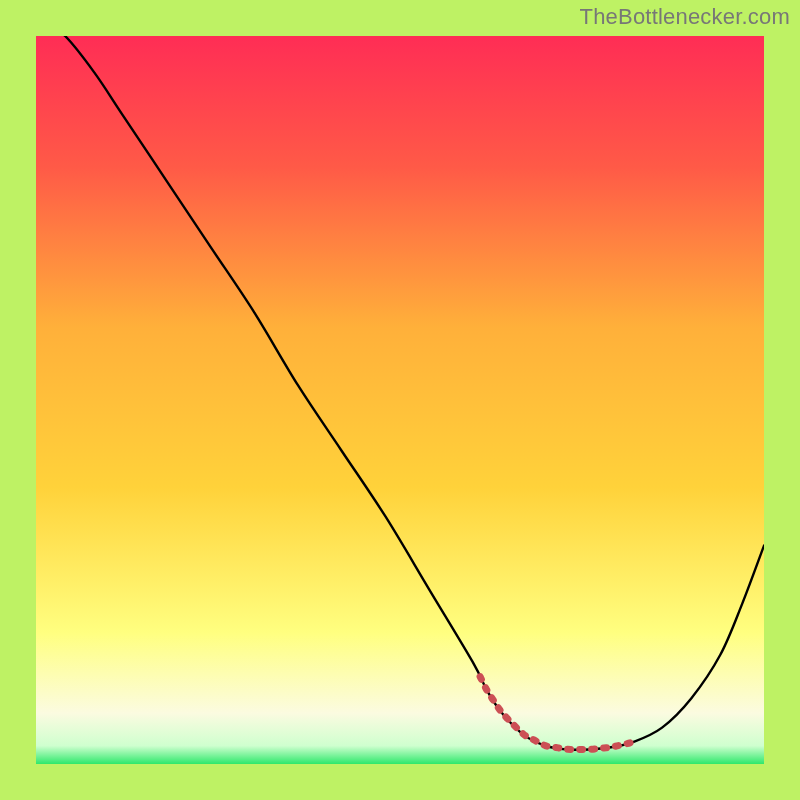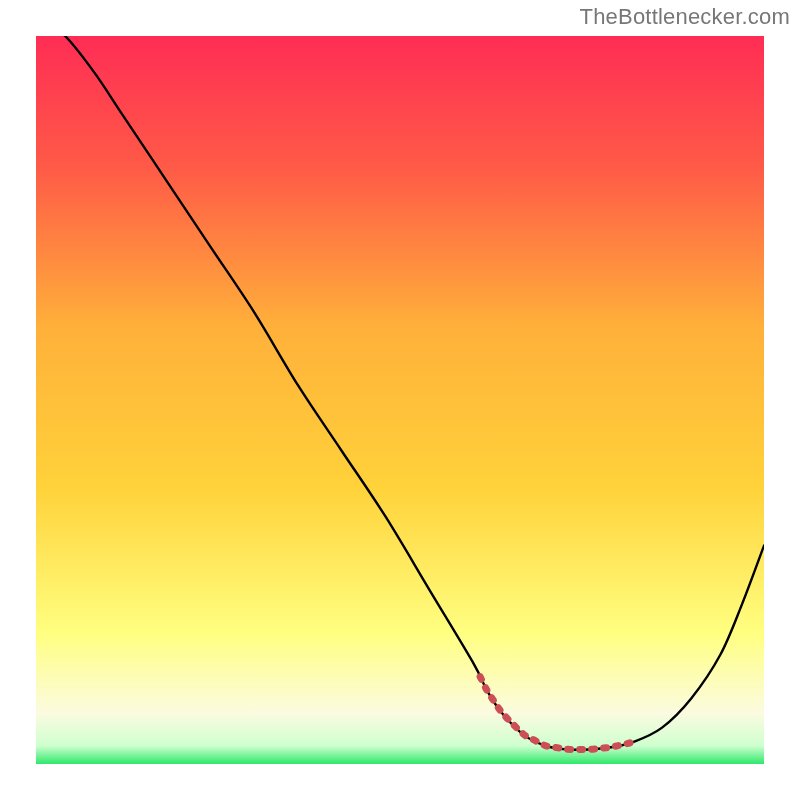--- a/index.html
+++ b/index.html
@@ -1,21 +1,21 @@
 <!DOCTYPE html>
 <html><head>
 <meta charset="utf-8">
 <style>
   * { margin: 0; padding: 0; box-sizing: border-box; }
   html, body { width: 800px; height: 800px; overflow: hidden; background: #000; }
   .container {
     position: relative;
     width: 800px;
     height: 800px;
-    background: #ffffff;
+    background: #bef264;
   }
   .watermark {
     position: absolute;
     top: 4px;
     right: 10px;
     font-family: Arial, Helvetica, sans-serif;
     font-size: 22px;
     color: #777;
     font-weight: 500;
     letter-spacing: 0.2px;

